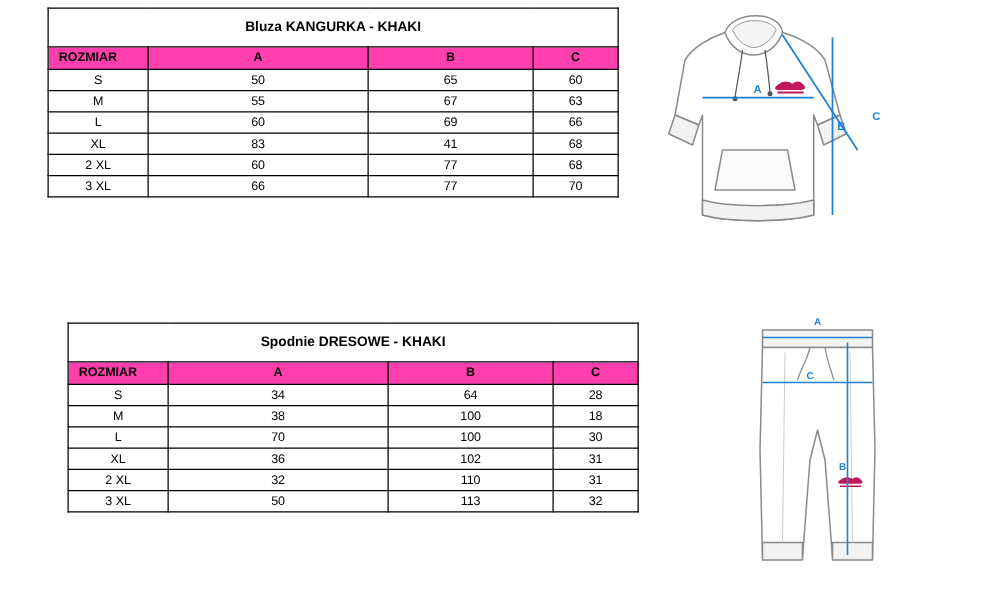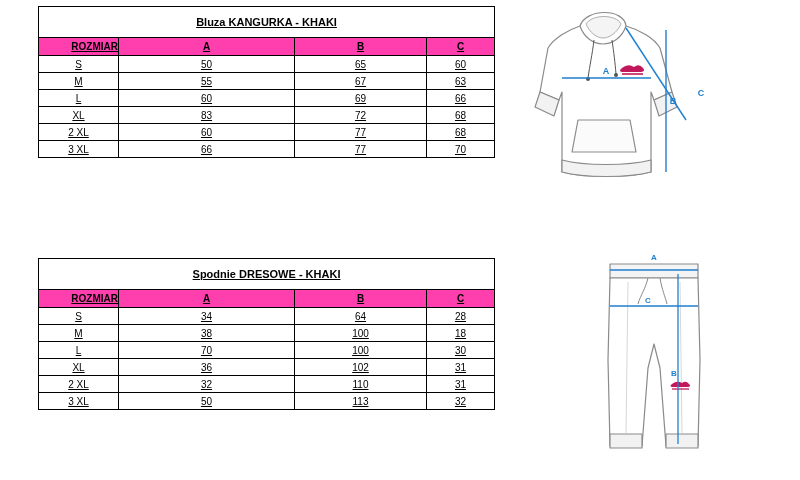--- a/index.html
+++ b/index.html
@@ -21,21 +21,20 @@
     left: 0; top: 0;
     width: 800px;
     height: 480px;
   }
 
   
   .size-table {
     position: absolute;
     border-collapse: collapse;
     table-layout: fixed;
-    text-decoration: underline;
   }
   .size-table td, .size-table th {
     border: 1px solid #000000;
     text-align: center;
     vertical-align: middle;
     font-size: 10px;
     height: 16px;
     padding: 0;
     font-weight: normal;
   }
@@ -46,29 +45,29 @@
     background: #ffffff;
   }
   .size-table .hdr th {
     background: #ff3fae;
     font-weight: bold;
     font-size: 10px;
     height: 17px;
     color: #000000;
   }
   .size-table .hdr th.hdr-size {
-    text-align: right;
+    text-align: left;
     padding-left: 8px;
   }
   .size-table td.size-label {
     background: #ffffff;
   }
 
   #table-hoodie { left: 38px; top: 6px; width: 456px; }
-  #table-pants  { left: 38px; top: 258px; width: 456px; }
+  #table-pants  { left: 54px; top: 258px; width: 456px; }
 
   
   .col-size { width: 80px; }
   .col-a    { width: 176px; }
   .col-b    { width: 132px; }
   .col-c    { width: 68px; }
 
   
   .illus {
     position: absolute;
@@ -123,21 +122,21 @@
       </tr>
       <tr>
         <td class="size-label">L</td>
         <td>60</td>
         <td>69</td>
         <td>66</td>
       </tr>
       <tr>
         <td class="size-label">XL</td>
         <td>83</td>
-        <td>72</td>
+        <td>41</td>
         <td>68</td>
       </tr>
       <tr>
         <td class="size-label">2 XL</td>
         <td>60</td>
         <td>77</td>
         <td>68</td>
       </tr>
       <tr>
         <td class="size-label">3 XL</td>

